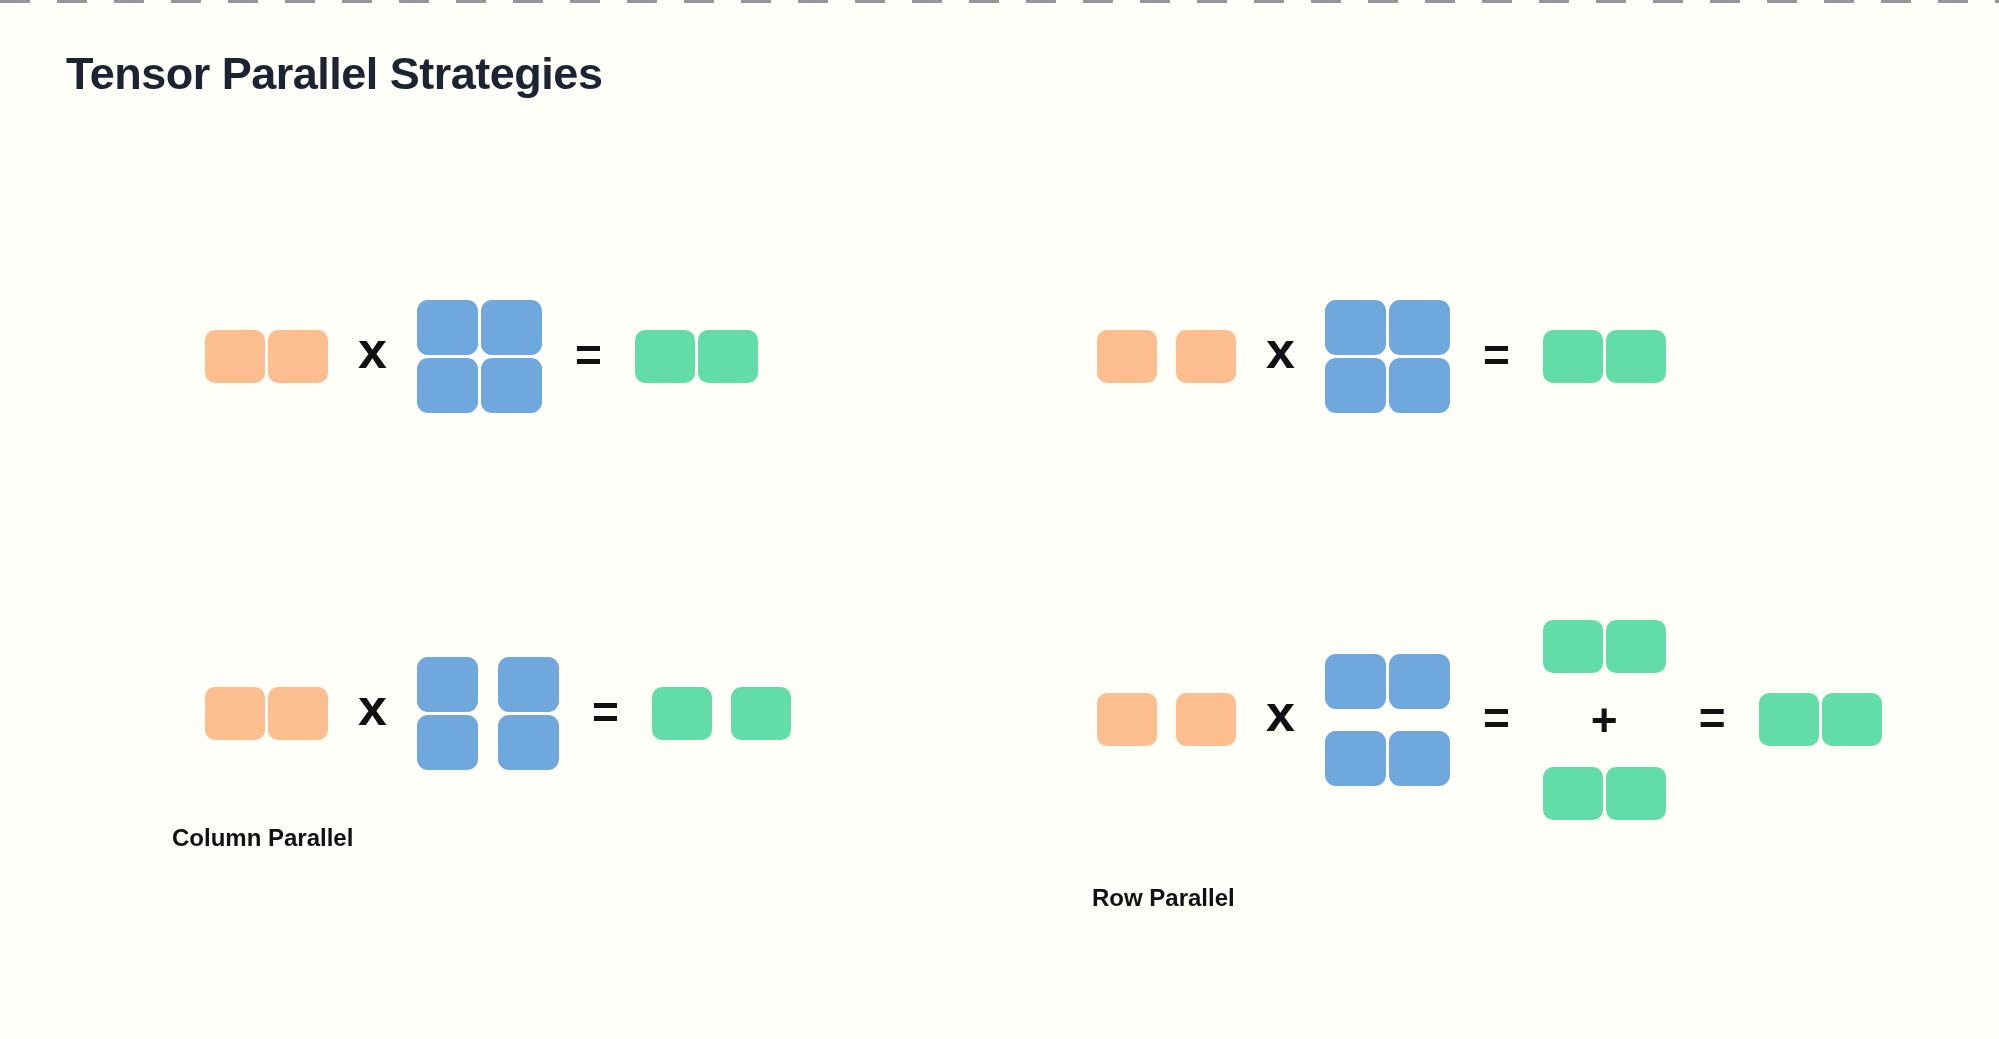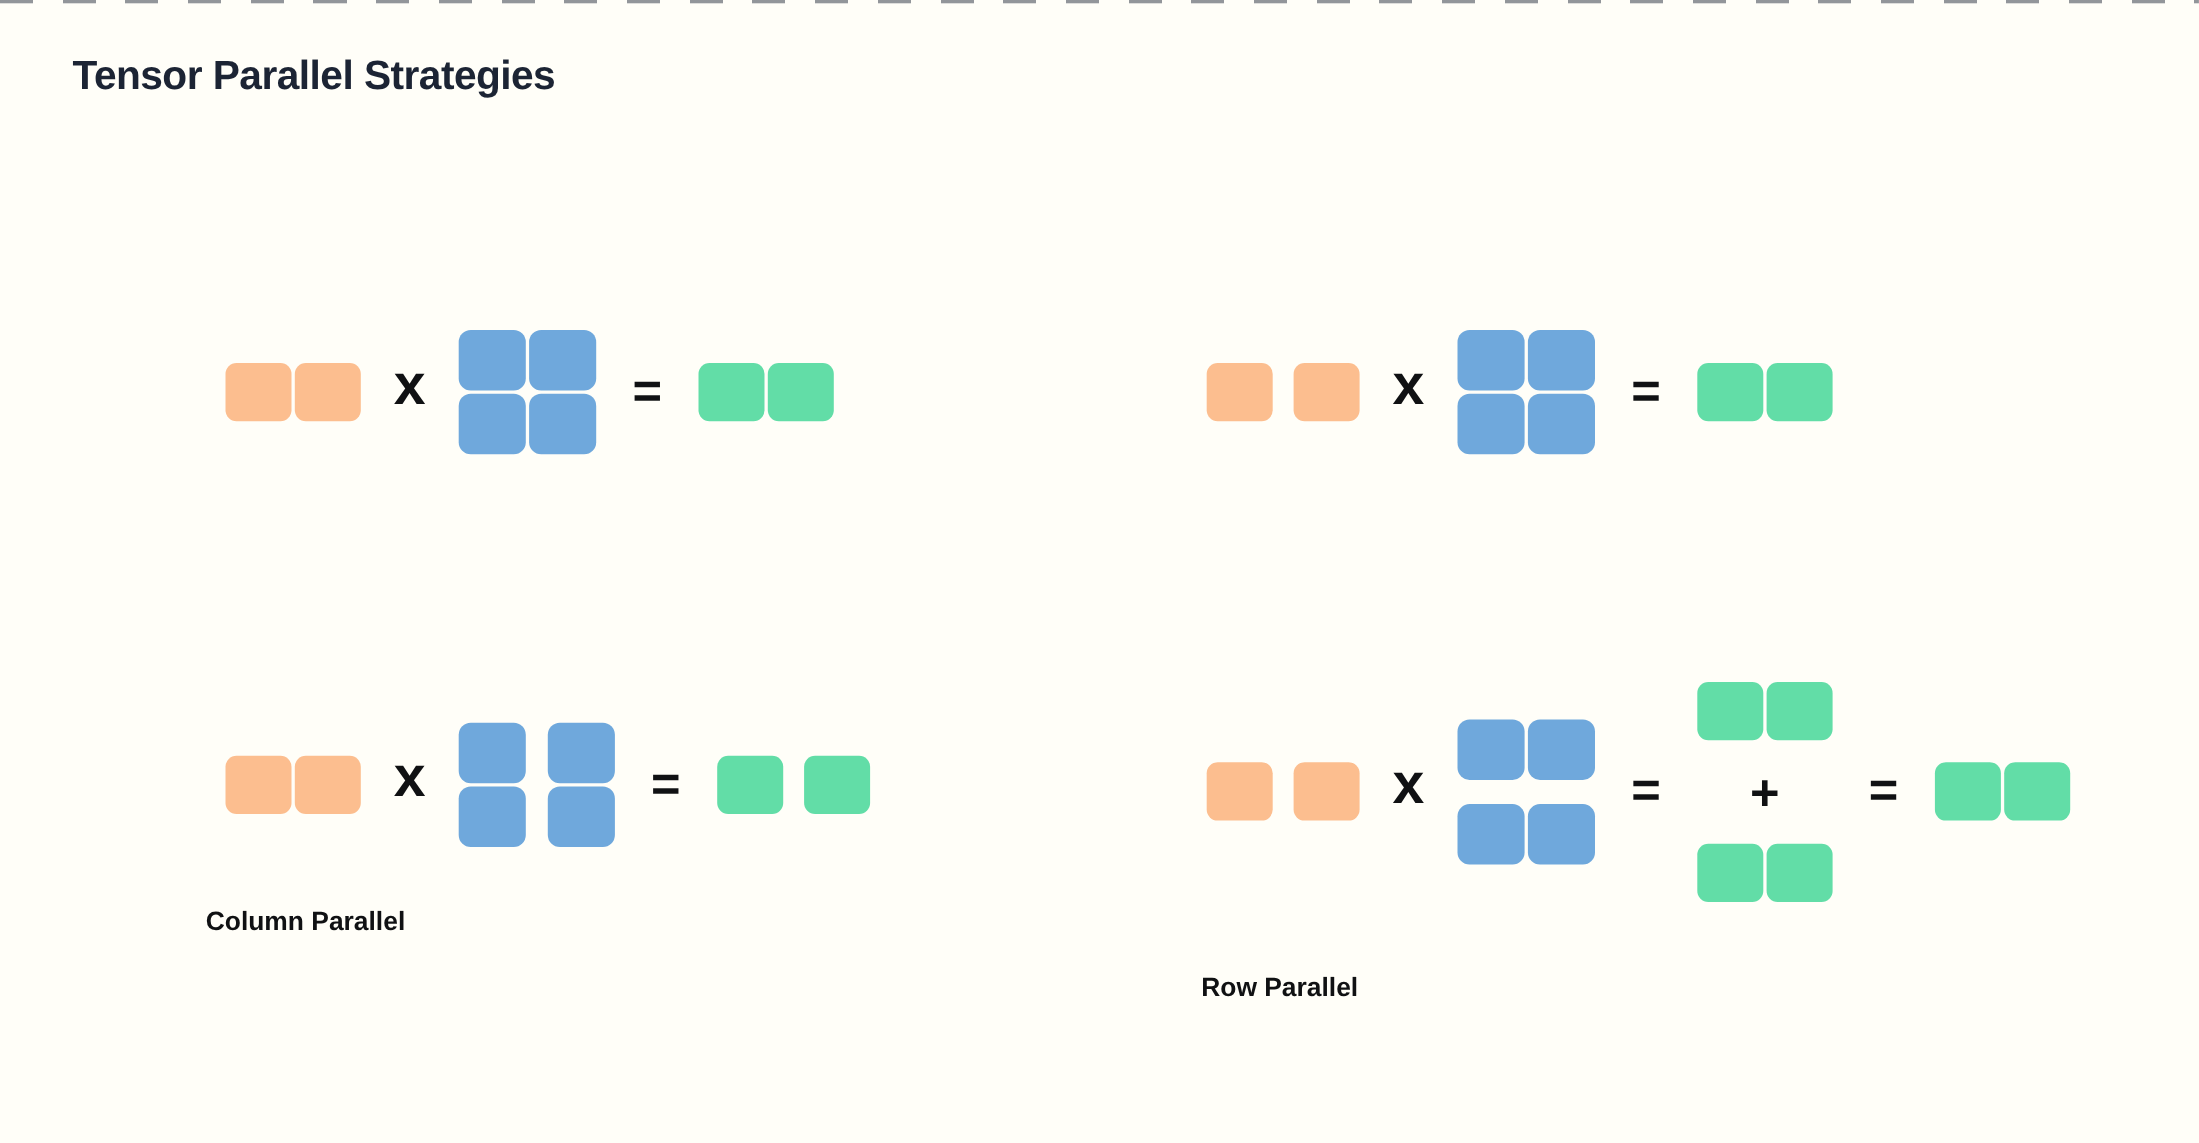--- a/index.html
+++ b/index.html
@@ -23,21 +23,21 @@
       var(--dash, #39404d) 0px, var(--dash, #39404d) 30px,
       transparent 30px, transparent 57px
     );
     opacity: 0.55;
   }
   .title {
     position: absolute;
     left: 66px;
     top: 48px;
     margin: 0;
-    font-size: 37px;
+    font-size: 45px;
     font-weight: 700;
     letter-spacing: -0.5px;
     color: var(--title, #1c2434);
     white-space: nowrap;
   }
   .diagram {
     position: absolute;
     display: flex;
     align-items: center;
   }
@@ -87,21 +87,21 @@
     align-items: center;
   }
 
   .lbl {
     position: absolute;
     font-size: 24px;
     font-weight: 700;
     color: #101113;
     white-space: nowrap;
   }
-  .lbl-col { left: 187px; top: 824px; }
+  .lbl-col { left: 172px; top: 824px; }
   .lbl-row { left: 1092px; top: 884px; }
 </style>
 </head>
 <body>
 
 <div class="canvas">
 
   <div class="top-border"></div>
 
   <h1 class="title">Tensor Parallel Strategies</h1>

